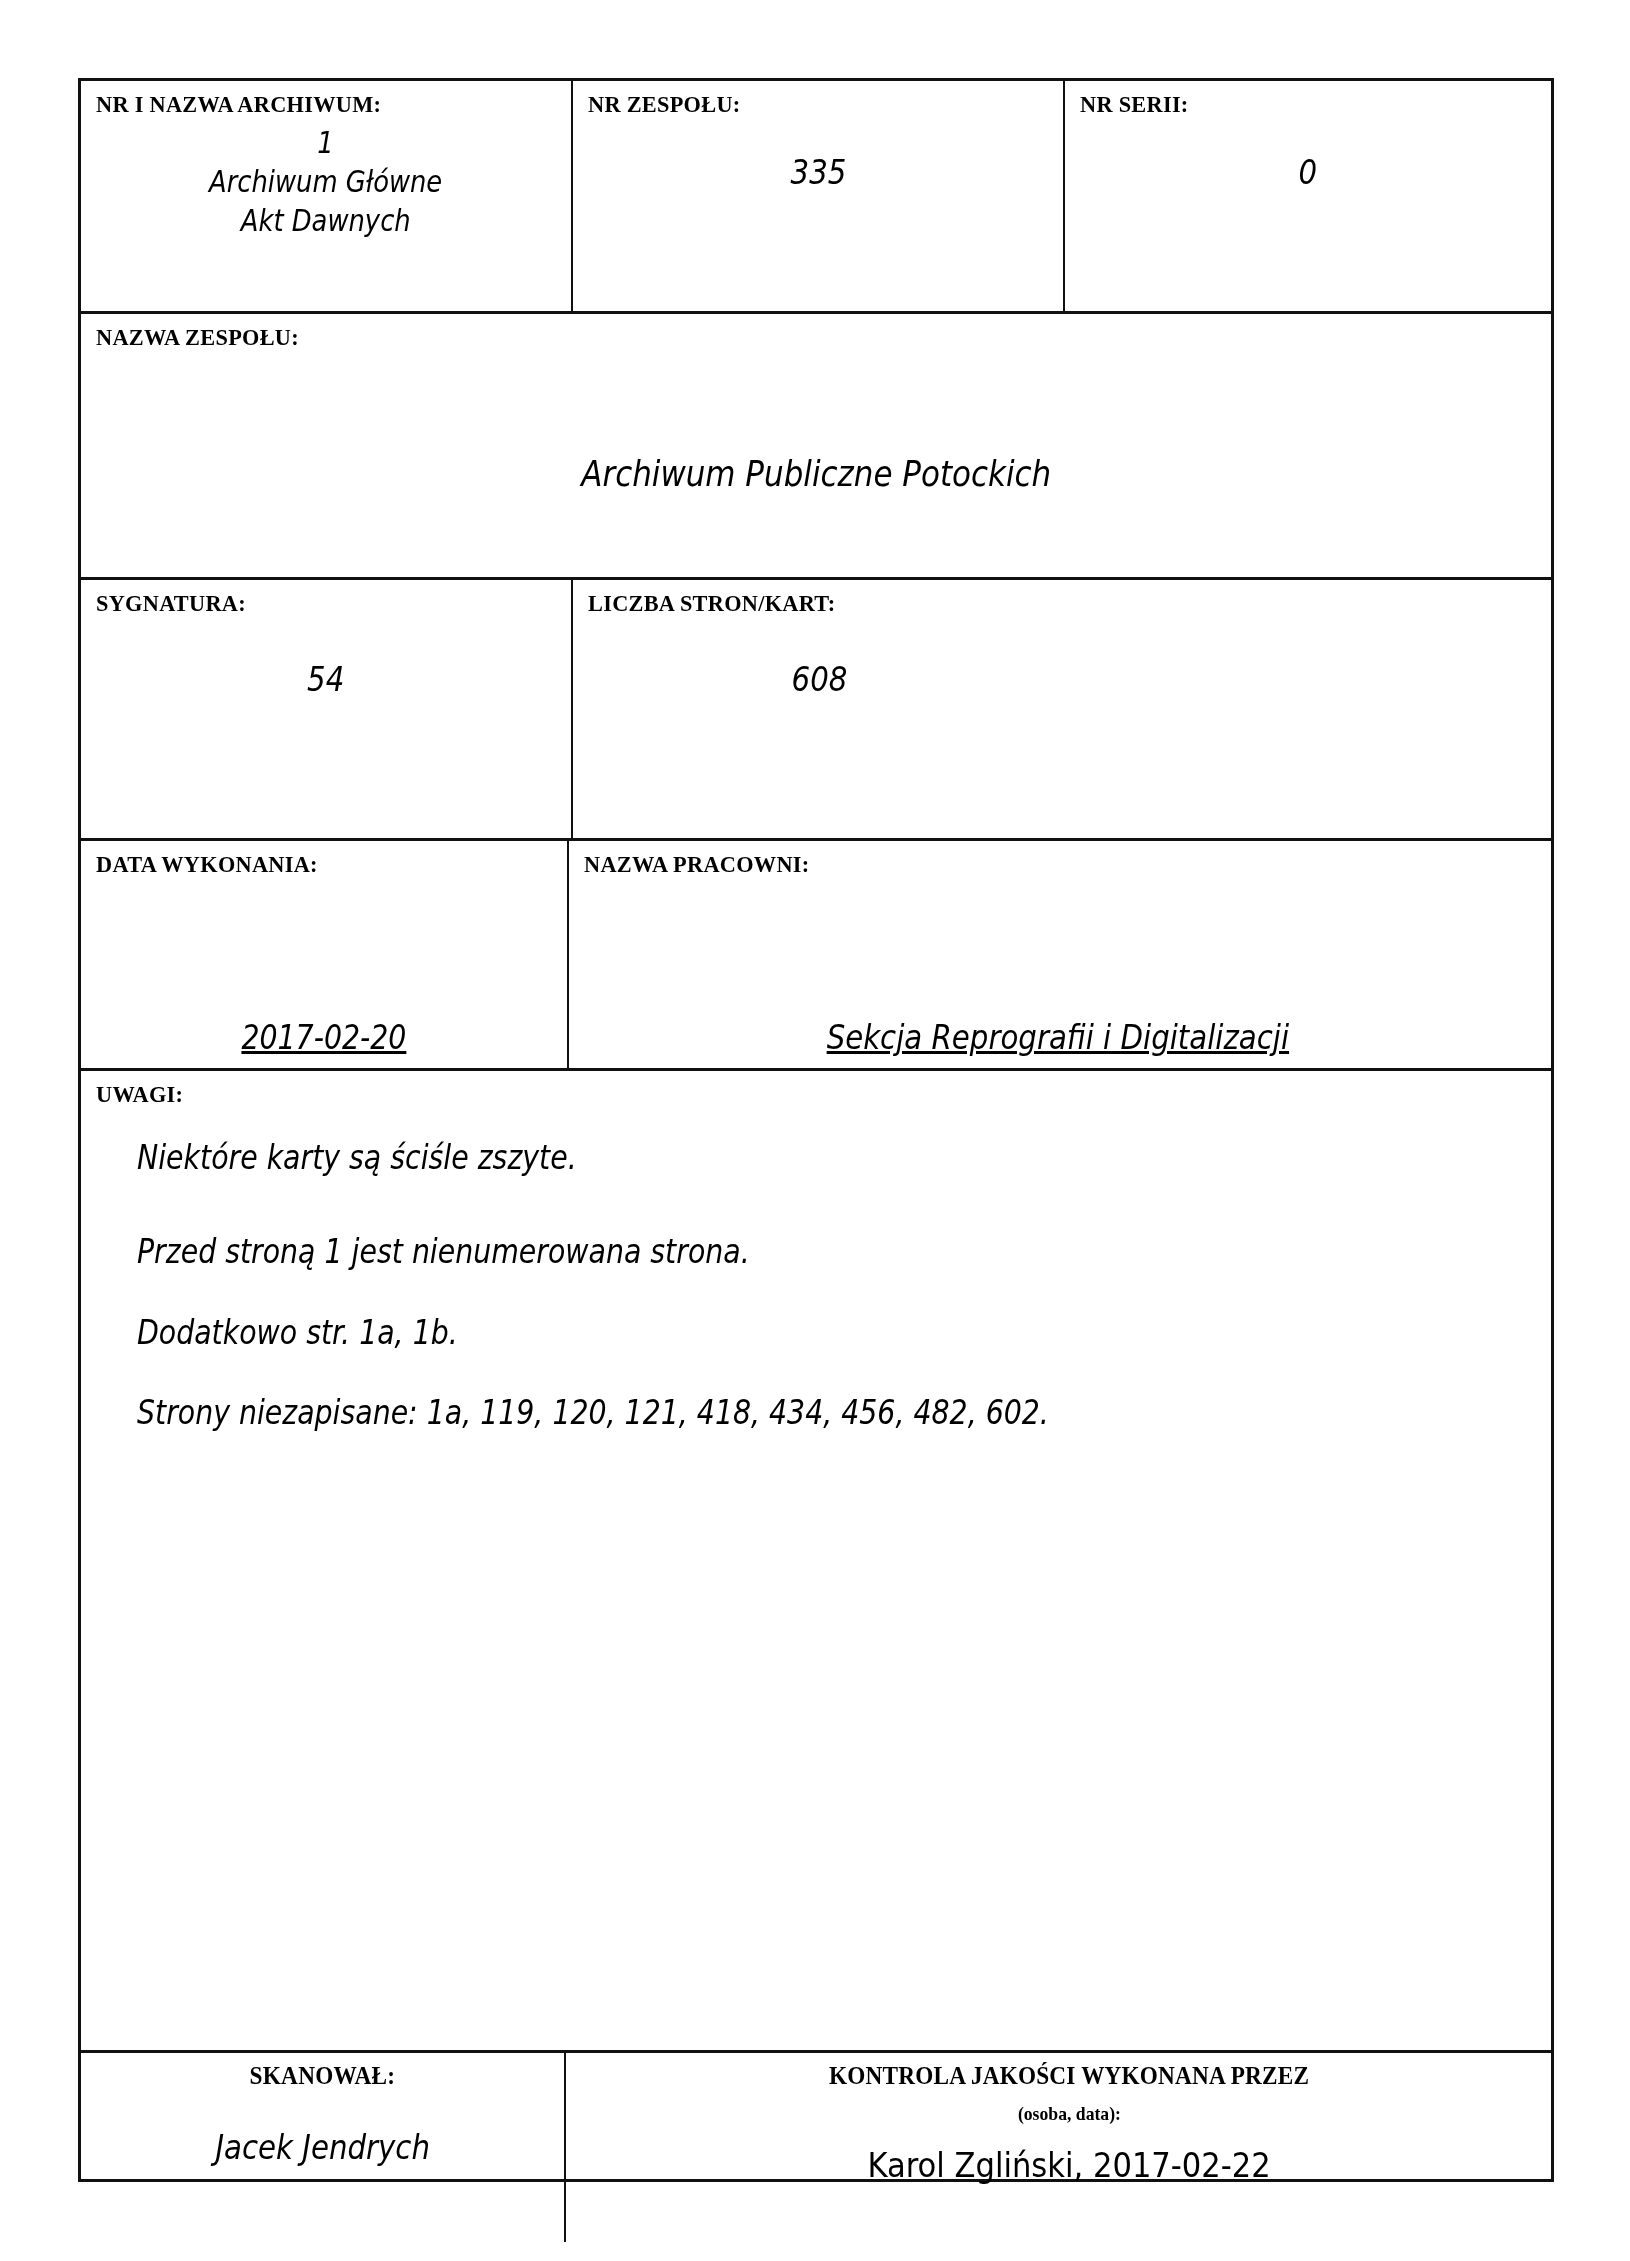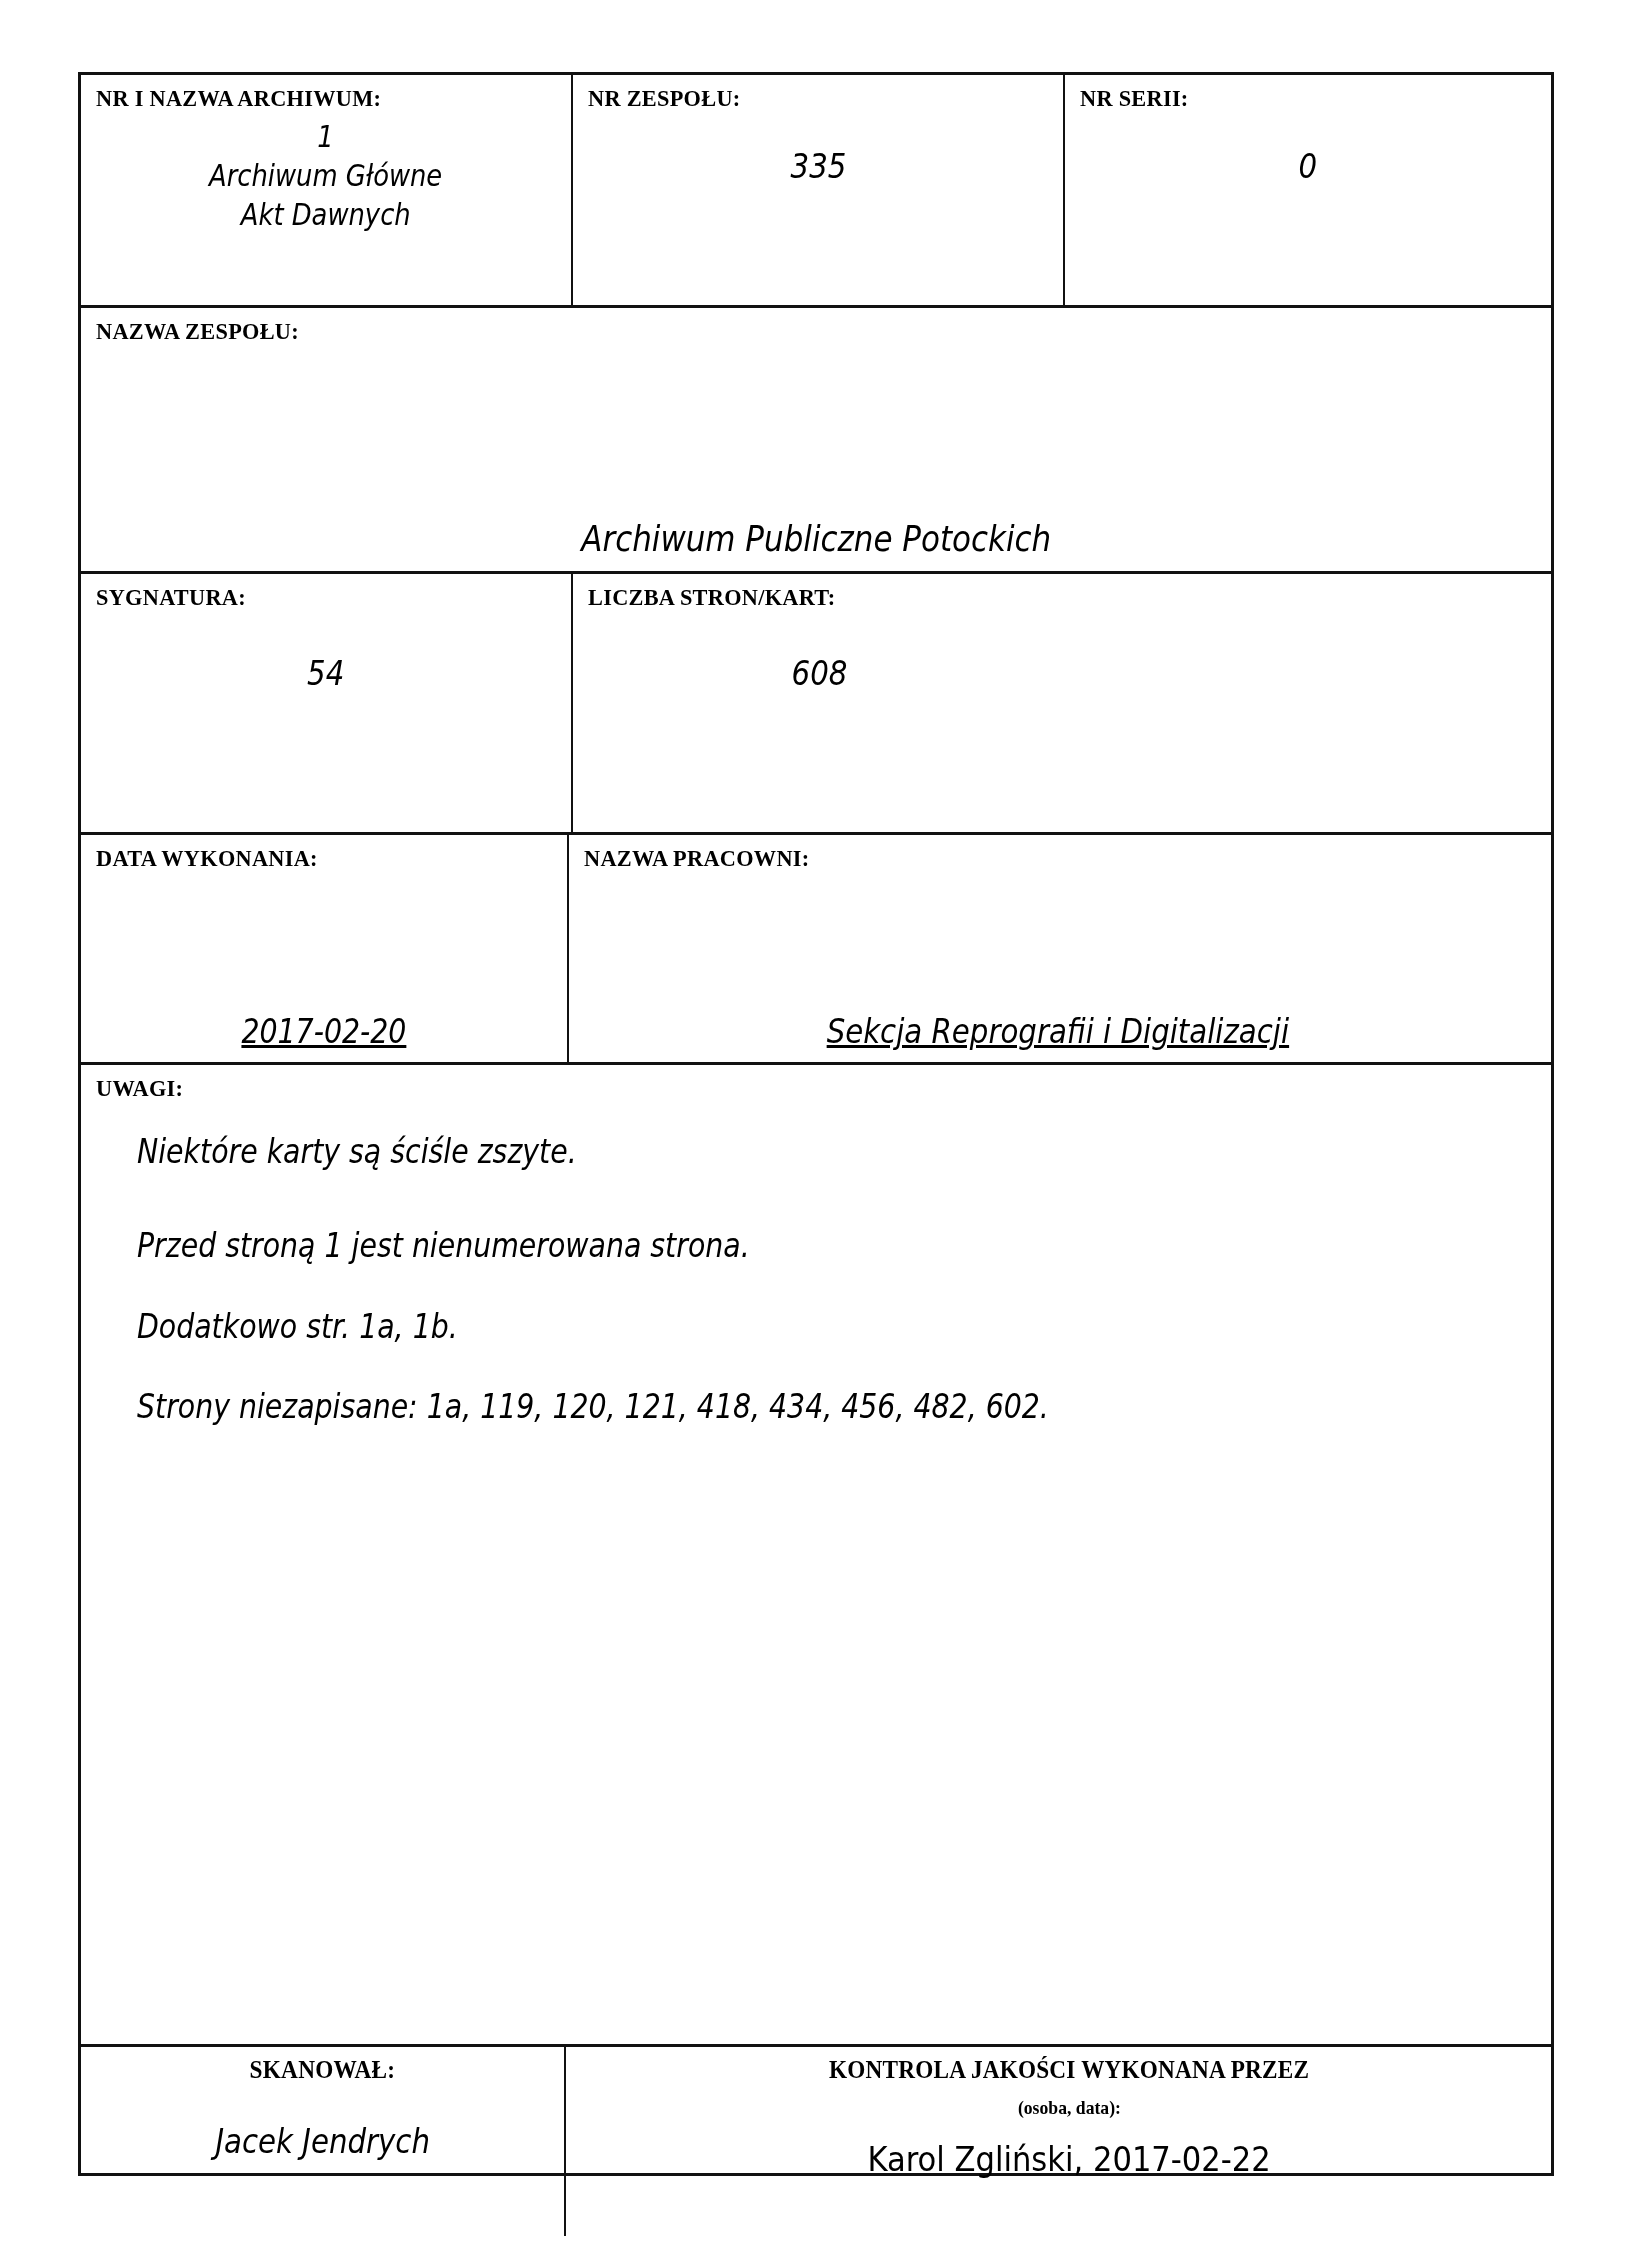--- a/index.html
+++ b/index.html
@@ -13,21 +13,21 @@
     font-family: "Liberation Serif", serif;
     color: #000000;
     position: relative;
     overflow: hidden;
   }
 
   
   .sheet {
     position: absolute;
     left: 78px;
-    top: 72px;
+    top: 78px;
     width: 1476px;
     height: 2104px;
     box-sizing: border-box;
     border: 3.3px solid #111111;
     background: #ffffff;
   }
 
   .row {
     display: flex;
     box-sizing: border-box;
@@ -91,21 +91,21 @@
     padding-top: 29px;
   }
   .r1 .c2 .value, .r1 .c3 .value { font-size: 34px; }
 
   
   .r2 { height: 266px; }
   .r2 .c1 { width: 100%; border-right: none; }
   .r2 .v-stack {
     flex: 1;
     display: flex;
-    align-items: flex-end;
+    align-items: center;
     justify-content: center;
     padding-top: 25px;
   }
   .r2 .value { font-size: 36px; }
 
   
   .r3 { height: 261px; }
   .r3 .c1 { width: 492px; }
   .r3 .c2 { width: 492px; }
   .r3 .c3 { width: 486px; }

